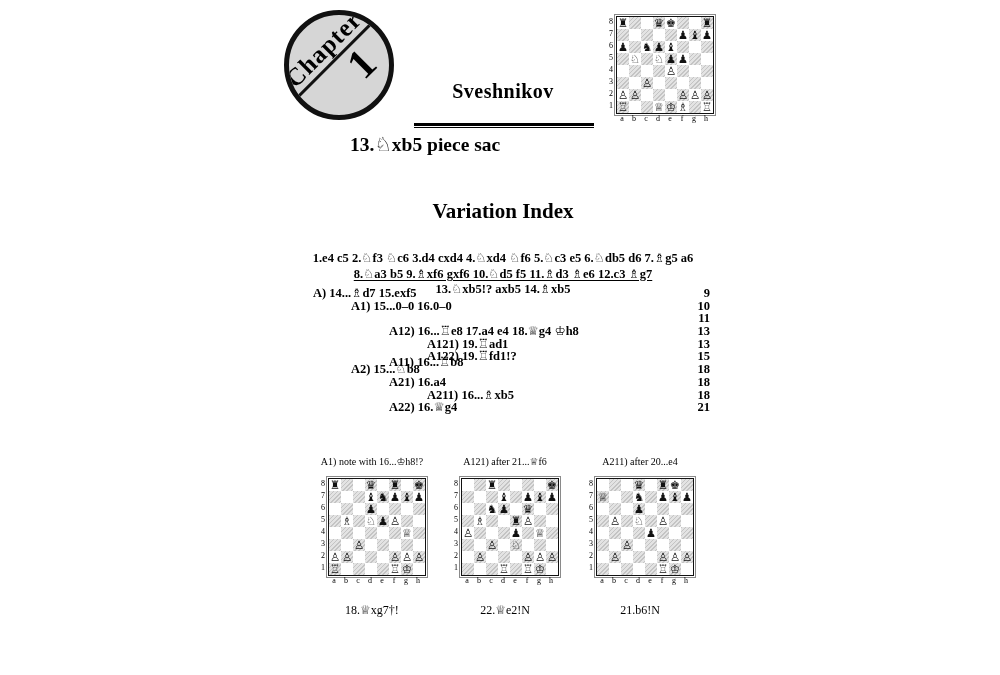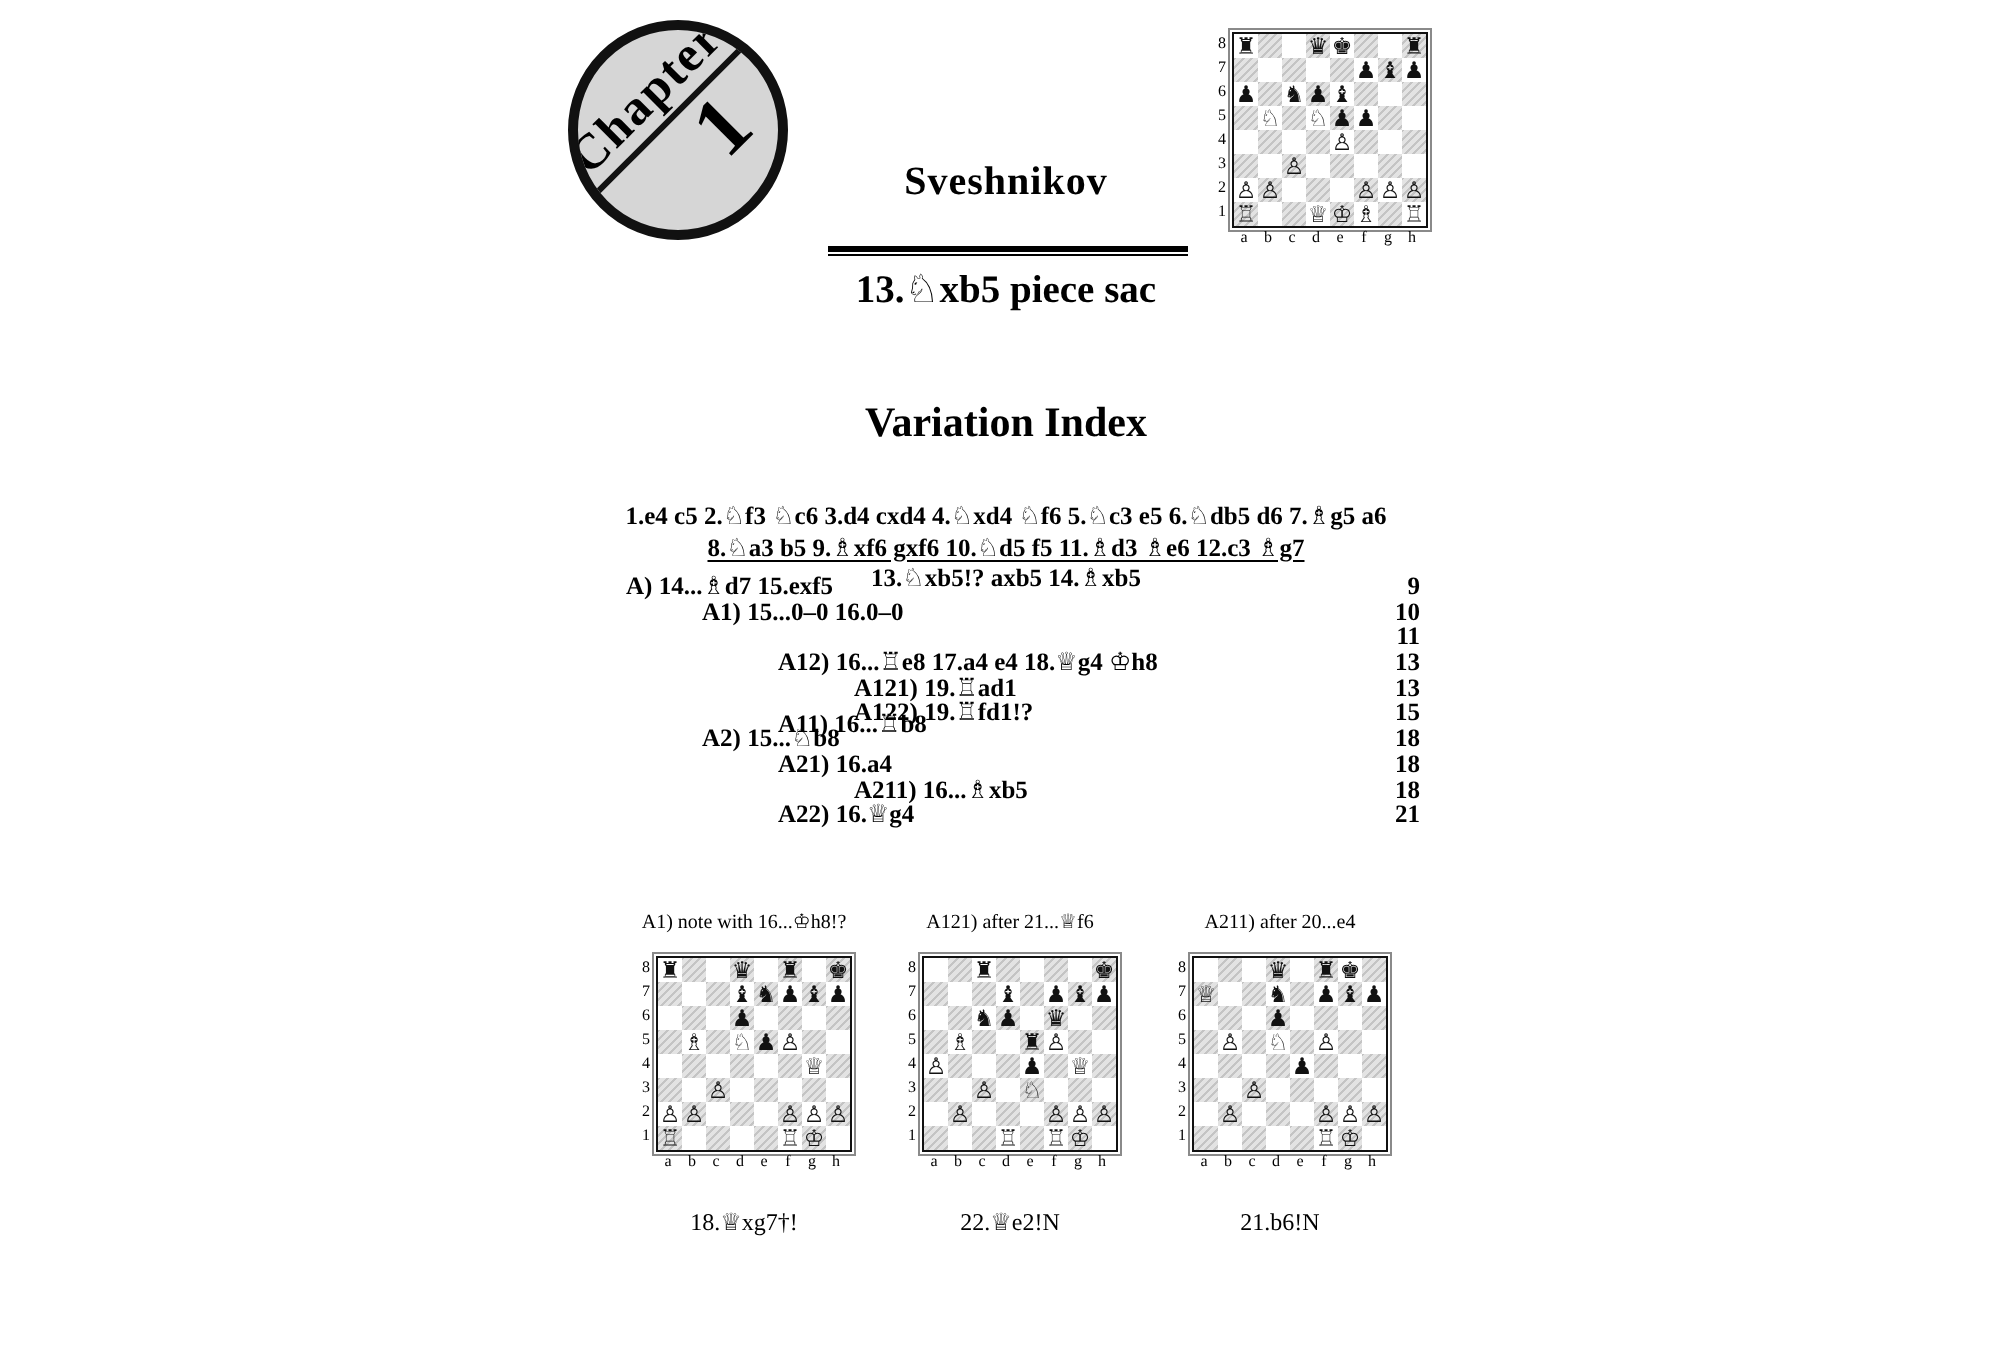--- a/index.html
+++ b/index.html
@@ -14,21 +14,21 @@
   .badge-word{font-weight:bold;font-size:25px;line-height:26px;letter-spacing:1px;}
   .badge-line{height:3px;background:#111;width:140px;margin:1px auto 0;}
   .badge-number{font-weight:bold;font-size:42px;line-height:40px;margin-left:34px;}
 
   
   .title{position:absolute;left:350px;top:80px;width:306px;text-align:center;
          font-size:20px;font-weight:bold;letter-spacing:0.5px;}
   .rule{position:absolute;left:414px;top:123px;width:180px;}
   .rule-a{height:3px;background:#000;}
   .rule-b{height:1px;background:#000;margin-top:1px;}
-  .subtitle{position:absolute;left:350px;top:133px;width:306px;text-align:center;
+  .subtitle{position:absolute;left:350px;top:133px;width:306px;text-align:left;
             font-size:19.5px;font-weight:bold;}
 
   
   .vi-heading{position:absolute;left:353px;top:199px;width:300px;text-align:center;
               font-size:21px;font-weight:bold;}
   .mainline{position:absolute;left:244px;top:251px;width:518px;text-align:center;
             font-size:12.5px;font-weight:bold;line-height:15.5px;}
   .mainline .u{text-decoration:underline;text-underline-offset:2px;}
   .index{position:absolute;left:313px;top:287px;width:397px;font-size:12.5px;font-weight:bold;}
   .idx-row{display:flex;height:12.7px;line-height:12.7px;}

